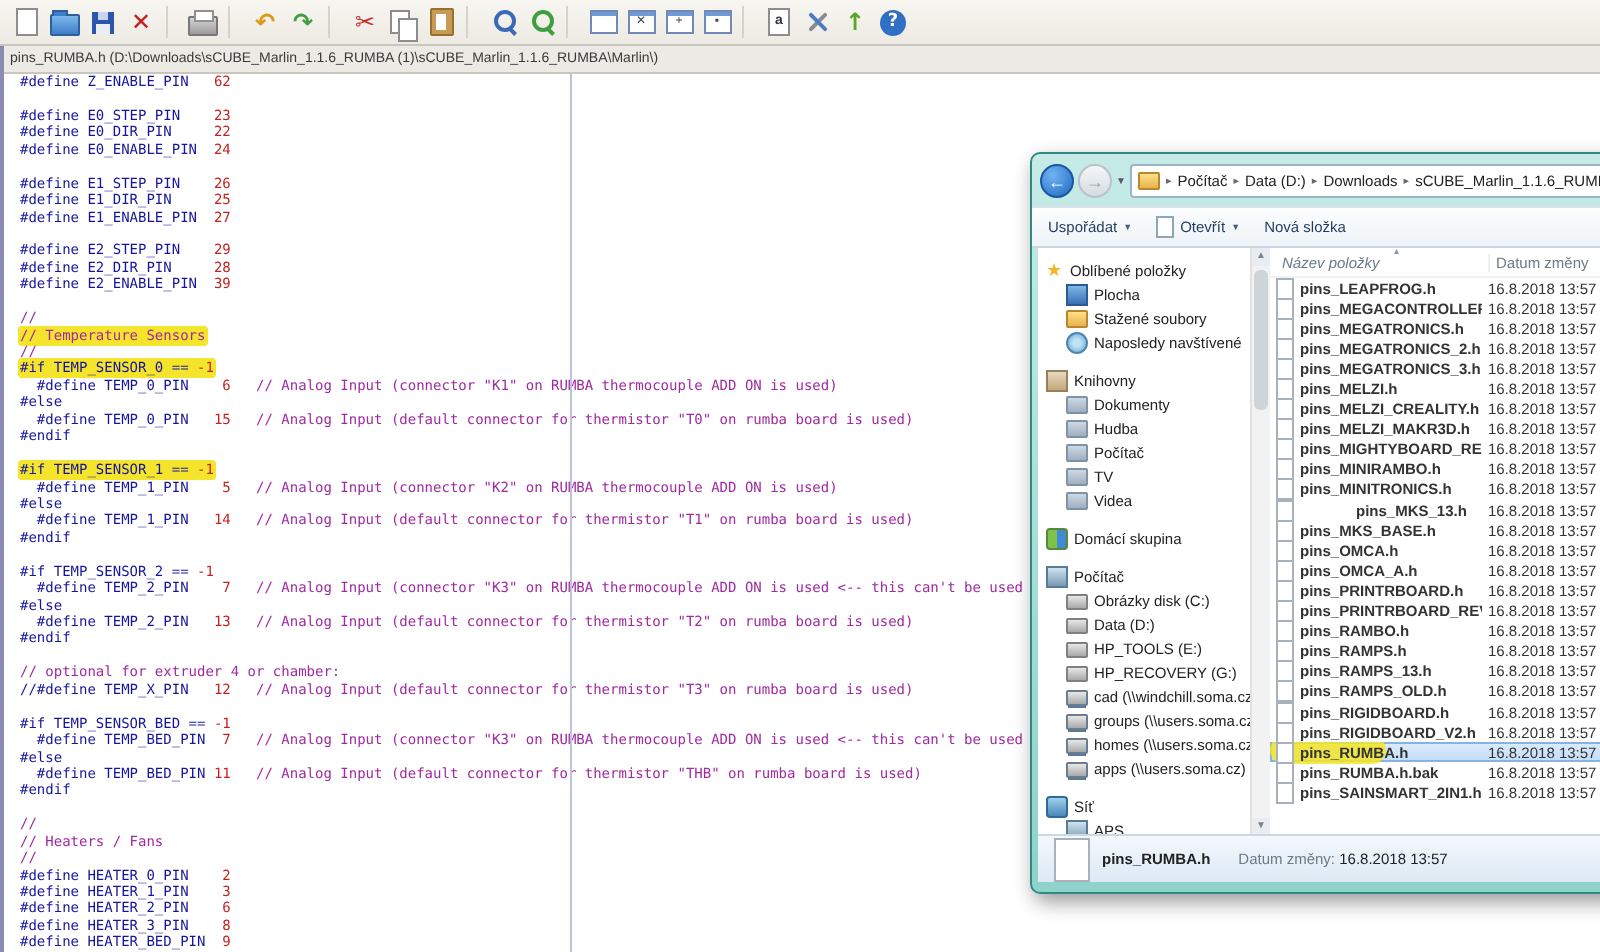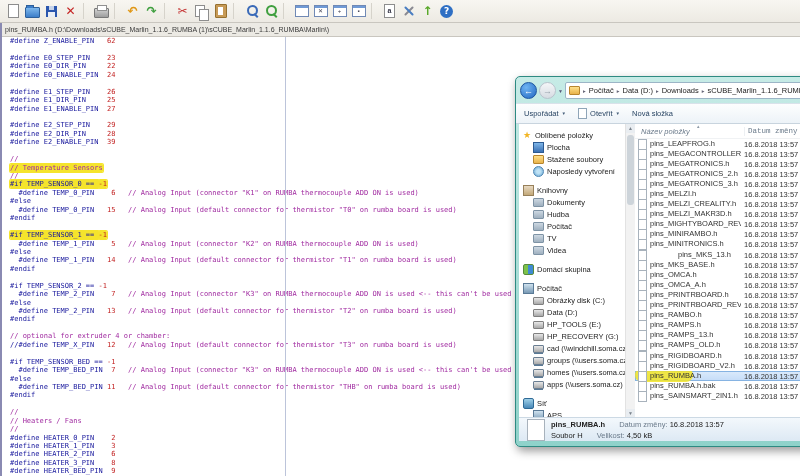--- a/index.html
+++ b/index.html
@@ -98,25 +98,25 @@
   .ni-netdrive{background:linear-gradient(#e8e8e8,#a8a8a8);border:1px solid #6a7e92;height:6px;margin-top:2px;border-radius:1px;box-shadow:0 2px 0 -1px #5a7a96;}
   .ni-network{background:linear-gradient(#9fd0e8,#4888b8);border:1px solid #2f6a96;border-radius:2px;}
   .x-navscroll{width:9px;flex:none;background:#f2f2f2;border-left:1px solid #e2e2e2;position:relative;
       font-size:5px;color:#7a828c;text-align:center;}
   .ns-up{position:absolute;top:0;left:0;right:0;height:9px;line-height:9px;background:#e9edf1;}
   .ns-dn{position:absolute;bottom:0;left:0;right:0;height:9px;line-height:9px;background:#e9edf1;}
   .ns-thumb{position:absolute;top:11px;left:1px;right:1px;height:70px;background:#cdd4da;border-radius:3px;}
   .x-list{flex:1;overflow:hidden;position:relative;}
   .list-header{height:14px;display:flex;align-items:center;color:#6a7a8a;border-bottom:1px solid #f0f2f4;position:relative;}
   .lh-name{width:103px;padding-left:6px;border-right:1px solid #edf0f3;font-style:italic;}
-  .lh-date{padding-left:3px;font-family:Liberation Mono, monospace;}
+  .lh-date{padding-left:3px;}
   .sort-ind{position:absolute;left:62px;top:-1px;font-size:5px;color:#8a97a5;}
   .file-row{height:10.1px;display:flex;align-items:center;position:relative;}
   .file-row.sel{background:linear-gradient(#dcebfb,#c4dcf8);box-shadow:inset 0 0 0 1px #86b3e2;}
-  .fr-name{width:103px;display:flex;align-items:flex-start;gap:3px;padding-left:3px;white-space:nowrap;overflow:hidden;position:relative;}
+  .fr-name{width:103px;display:flex;align-items:center;gap:3px;padding-left:3px;white-space:nowrap;overflow:hidden;position:relative;font-weight:bold;}
   .fr-date{padding-left:3px;color:#333;white-space:nowrap;}
   .ficon{width:7px;height:9px;background:#fff;border:1px solid #a8b2bc;flex:none;position:relative;z-index:1;}
   .ymark{position:absolute;left:0;top:-3px;width:58px;height:14px;background:rgba(243,229,38,.85);
       border-radius:7px;z-index:0;}
   .x-details{position:absolute;left:3px;right:0;bottom:5px;height:23px;
       background:linear-gradient(#f3f8fc,#dde9f4);border-top:1px solid #ccd9e4;
       display:flex;align-items:center;gap:6px;padding-left:8px;white-space:nowrap;overflow:hidden;}
   .bigicon{width:16px;height:20px;background:#fff;border:1px solid #a8b2bc;flex:none;}
   .det-col{display:flex;flex-direction:column;gap:2px;}
   .det-row{display:flex;gap:14px;}
@@ -250,21 +250,21 @@
         <div class="nav-item">
           <span class="nicon ni-desktop"></span>
           <span>Plocha</span>
         </div>
         <div class="nav-item">
           <span class="nicon ni-downloads"></span>
           <span>Stažené soubory</span>
         </div>
         <div class="nav-item">
           <span class="nicon ni-recent"></span>
-          <span>Naposledy vytvoření</span>
+          <span>Naposledy navštívené</span>
         </div>
         <div class="nav-gap"></div>
         <div class="nav-item group">
           <span class="nicon ni-libraries"></span>
           <span>Knihovny</span>
         </div>
         <div class="nav-item">
           <span class="nicon ni-lib"></span>
           <span>Dokumenty</span>
         </div>
@@ -535,25 +535,20 @@
     </div>
   </div>
   <div class="x-details">
     <div class="bigicon"></div>
     <div class="det-col">
       <div class="det-row">
         <span class="det-name">pins_RUMBA.h</span>
         <span><span class="det-label">Datum změny:</span>
               <span class="det-val">16.8.2018 13:57</span></span>
       </div>
-      <div class="det-row">
-        <span class="det-val">Soubor H</span>
-        <span><span class="det-label">Velikost:</span>
-              <span class="det-val">4,50 kB</span></span>
-      </div>
     </div>
     <div class="det-col" style="margin-left:70px;">
       <div class="det-row">
         <span><span class="det-label">Datum vytvoření:</span>
               </span>
       </div>
     </div>
   </div>
 </div>
 

